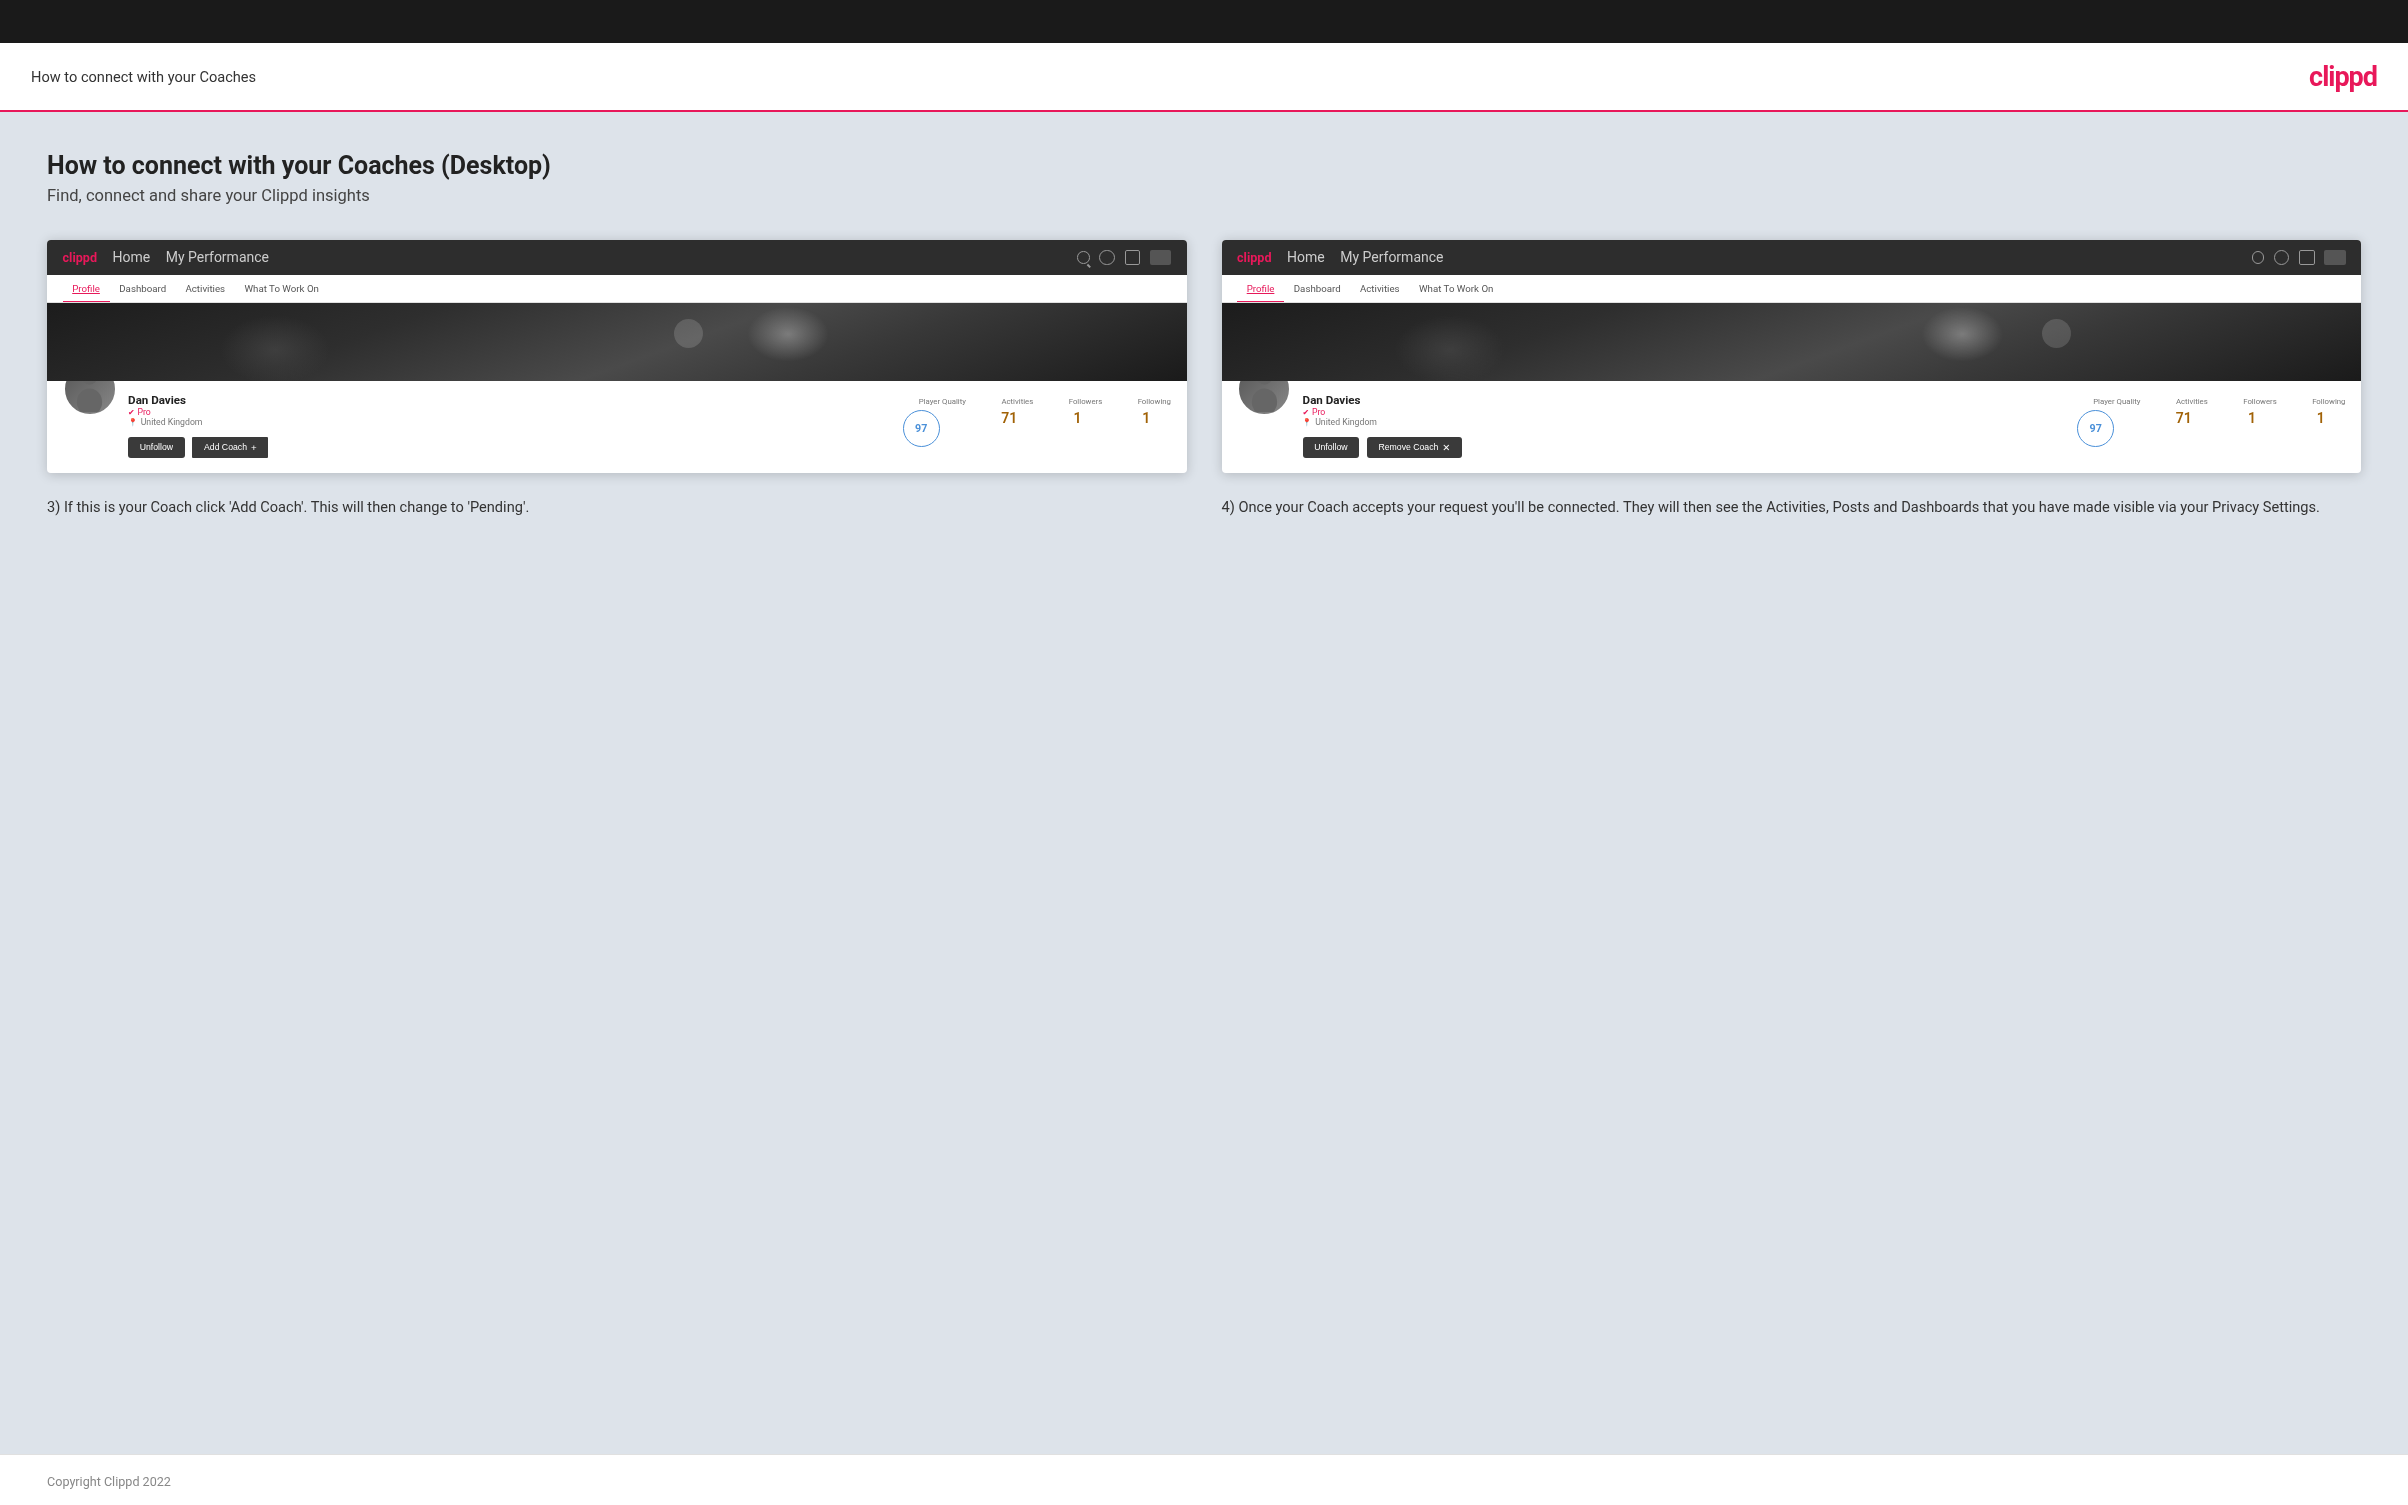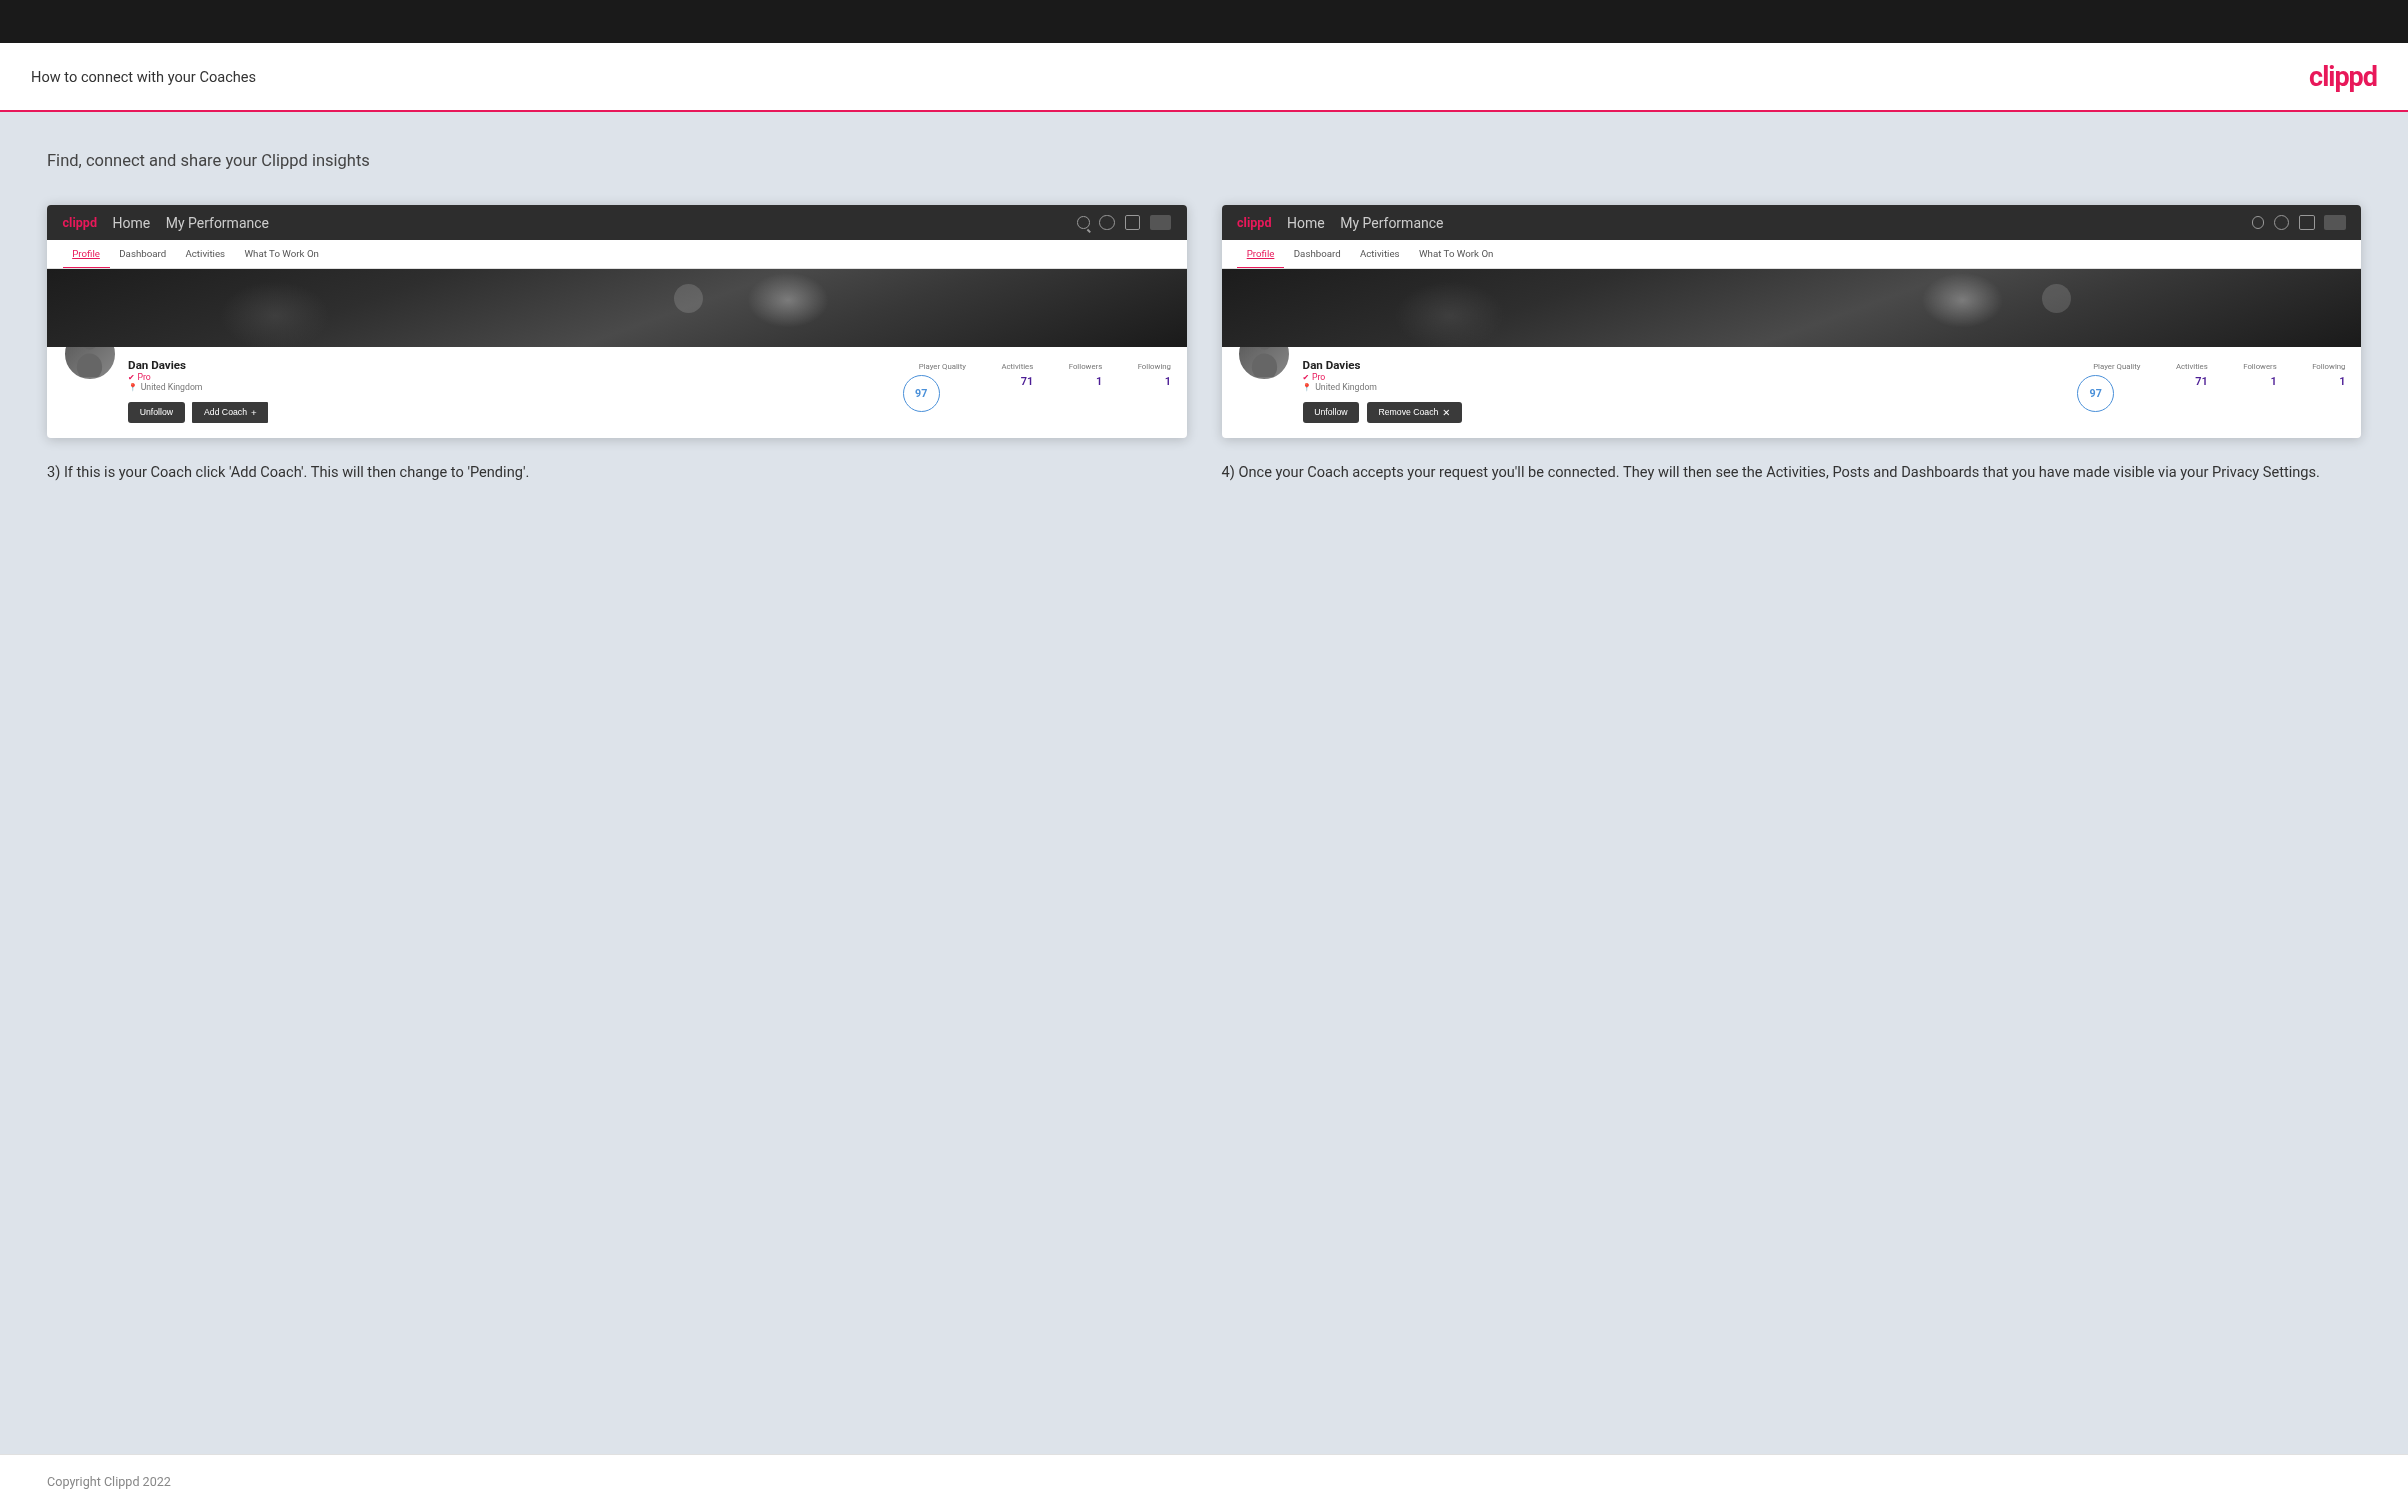--- a/index.html
+++ b/index.html
@@ -202,24 +202,23 @@
     .mock-stat {
       text-align: center;
     }
     .mock-stat-label {
       font-size: 7.8px;
       color: #777;
       margin-bottom: 3.9px;
       margin-left: 16px;
     }
     .mock-stat-value {
-      font-size: 11px;
+      font-size: 14px;
       font-weight: 600;
-      color: #4c1d95;
-      text-align: right;
+      color: #a16207;
     }
     .mock-quality-circle {
       width: 37px;
       height: 37px;
       border-radius: 50%;
       border: 1.9px solid #4a90d9;
       display: flex;
       align-items: center;
       justify-content: center;
       font-size: 10.7px;
@@ -289,20 +288,21 @@
 <body>
 
 <div class="top-bar"></div>
 
 <div class="header">
   <span class="header-title">How to connect with your Coaches</span>
   <span class="logo">clippd</span>
 </div>
 
 <div class="main-content">
+  <h1 class="page-heading">How to connect with your Coaches (Desktop)</h1>
   <p class="page-subheading">Find, connect and share your Clippd insights</p>
 
   <div class="screenshots-row">
 
     <div class="screenshot-col">
       <div class="mock-browser">
 
         <div class="mock-nav">
           <span class="mock-logo">clippd</span>
           <div class="mock-nav-links">

